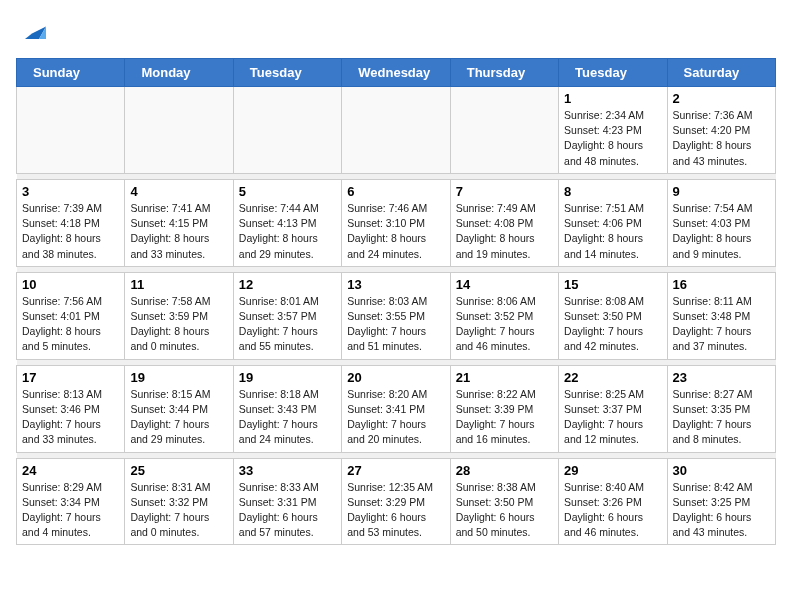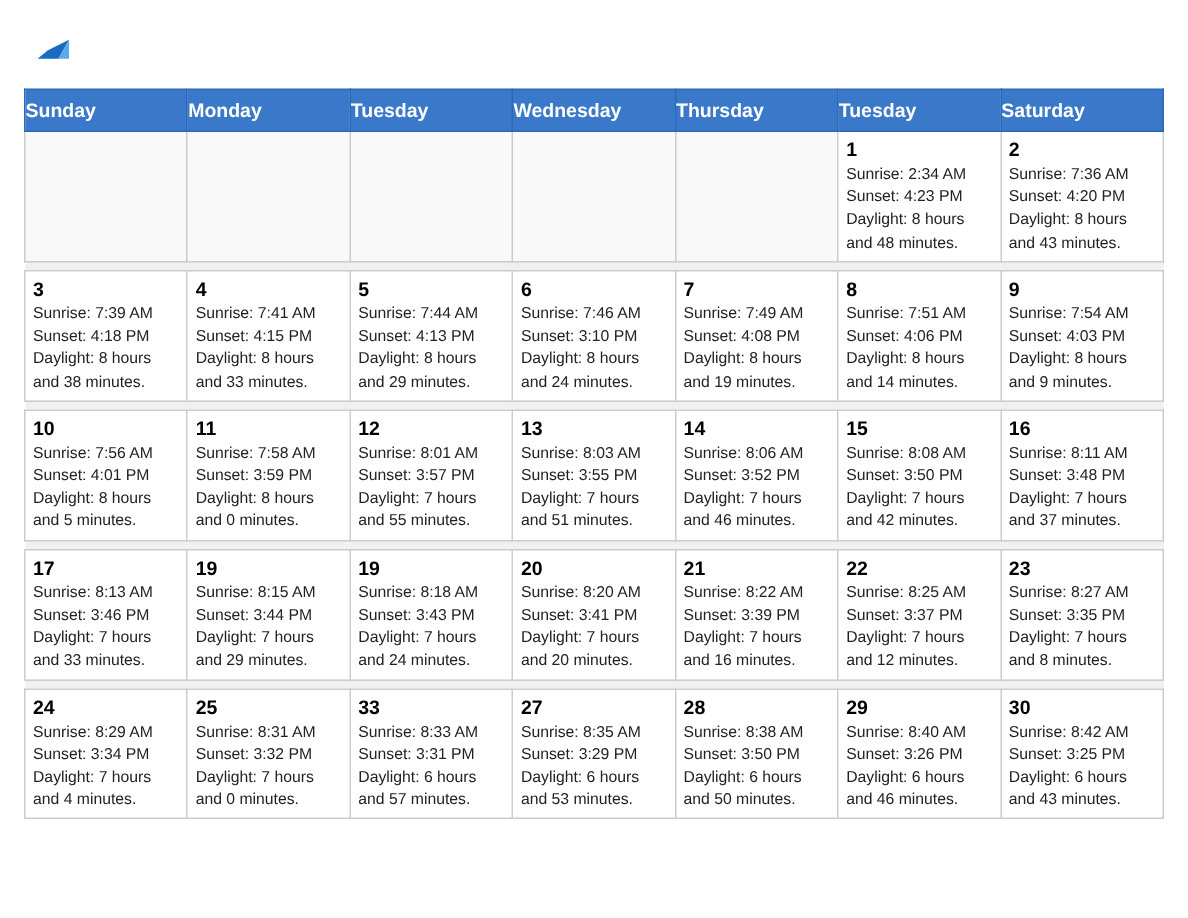--- a/index.html
+++ b/index.html
@@ -45,21 +45,21 @@
       color: #444;
     }
     .calendar {
       width: 100%;
       border-collapse: collapse;
       font-size: 11px;
     }
     .calendar th {
       background: #3a78c9;
       color: #fff;
-      padding: 6px 0;
+      padding: 6px 16px;
       text-align: left;
       font-size: 13px;
       font-weight: bold;
       border: 1px solid #2a68b9;
     }
     .calendar td {
       border: 1px solid #ccc;
       vertical-align: top;
       padding: 4px 5px;
       width: 107px;
@@ -322,21 +322,21 @@
 Daylight: 7 hours and 0 minutes.</div>
         </td>
         <td>
           <span class="day-number">33</span>
           <div class="day-info">Sunrise: 8:33 AM
 Sunset: 3:31 PM
 Daylight: 6 hours and 57 minutes.</div>
         </td>
         <td>
           <span class="day-number">27</span>
-          <div class="day-info">Sunrise: 8:35 AM
+          <div class="day-info">Sunrise: 12:35 AM
 Sunset: 3:29 PM
 Daylight: 6 hours and 53 minutes.</div>
         </td>
         <td>
           <span class="day-number">28</span>
           <div class="day-info">Sunrise: 8:38 AM
 Sunset: 3:50 PM
 Daylight: 6 hours and 50 minutes.</div>
         </td>
         <td>

